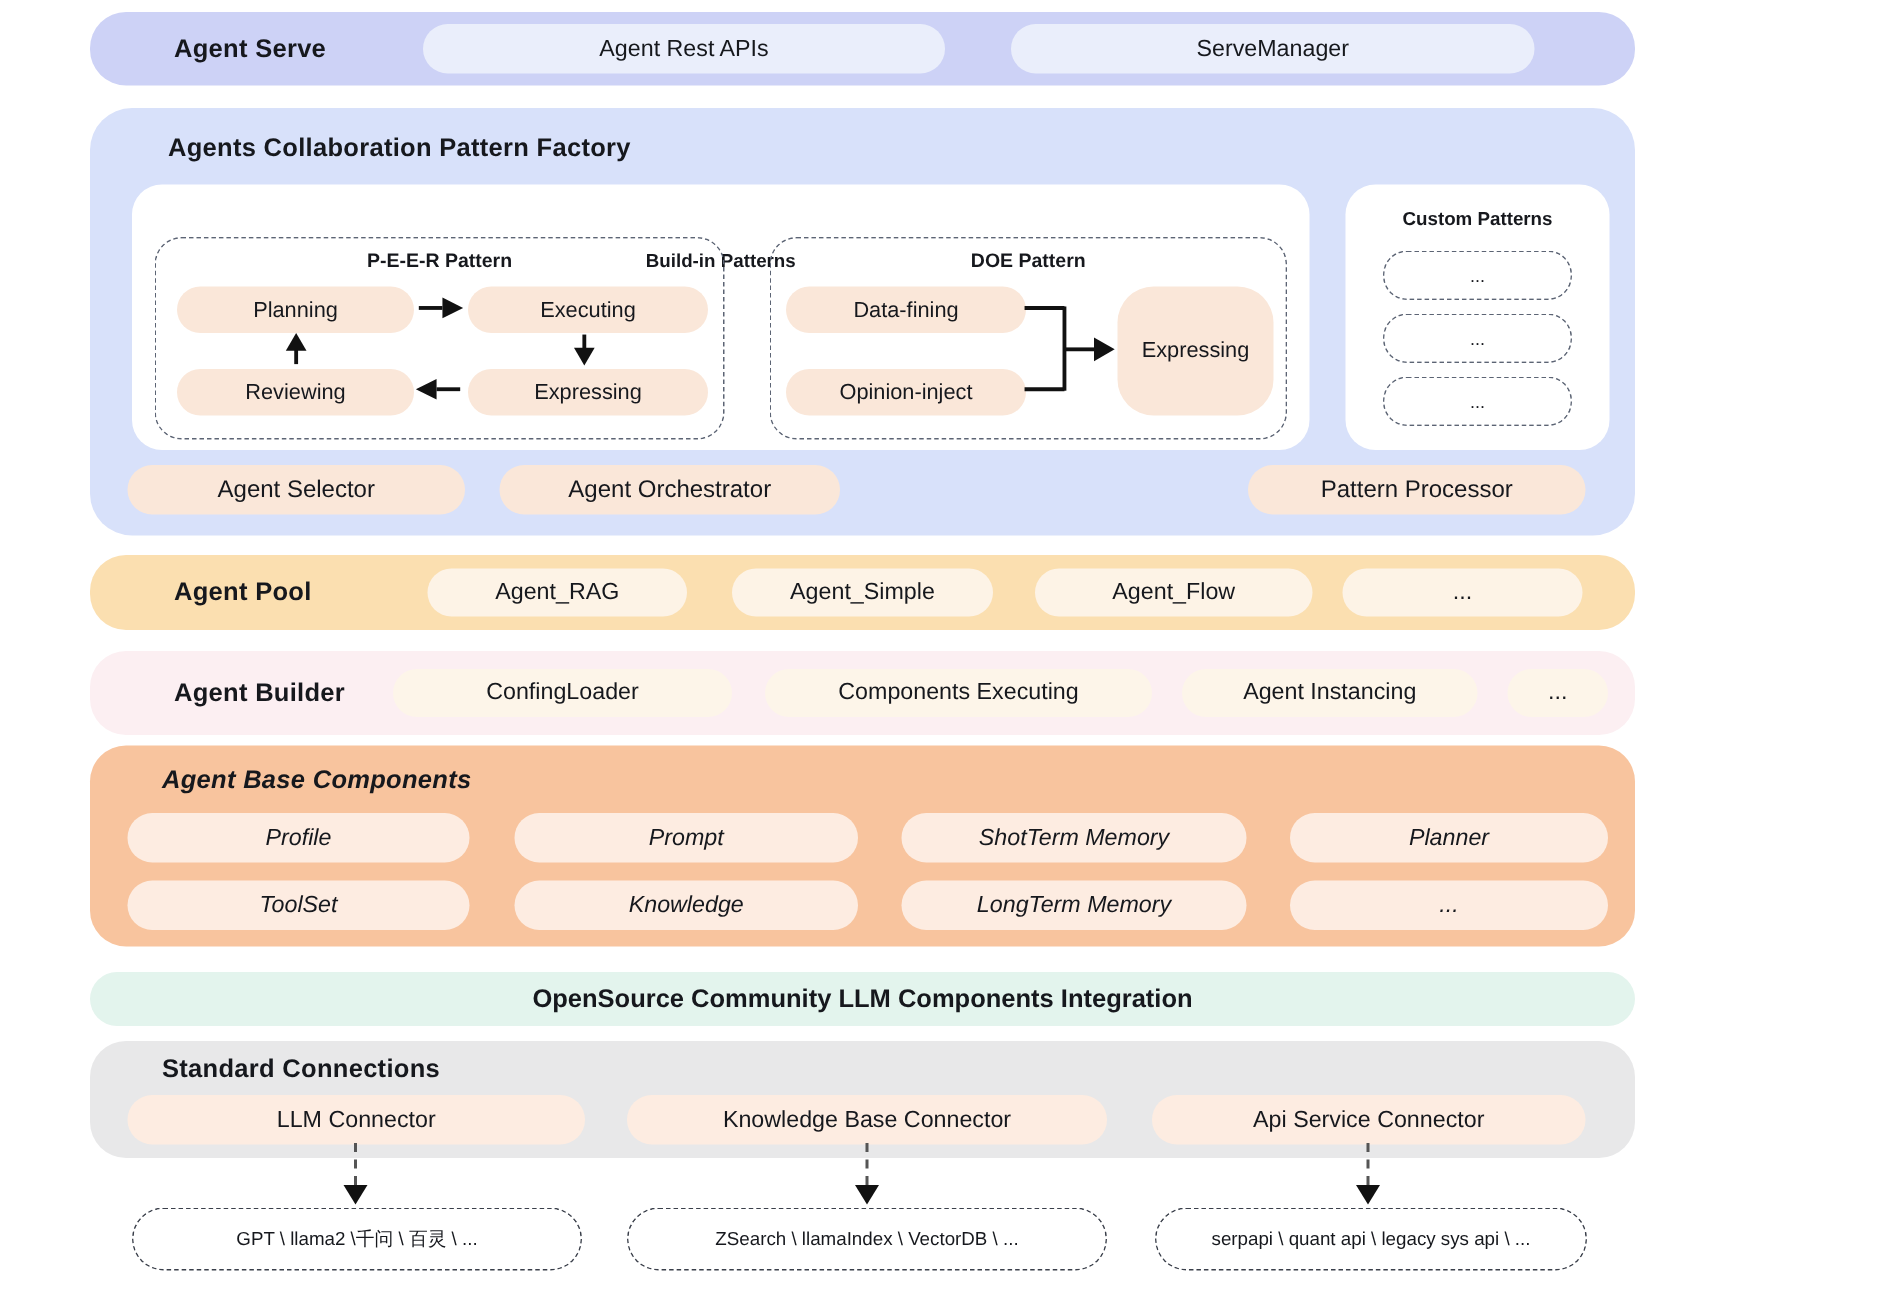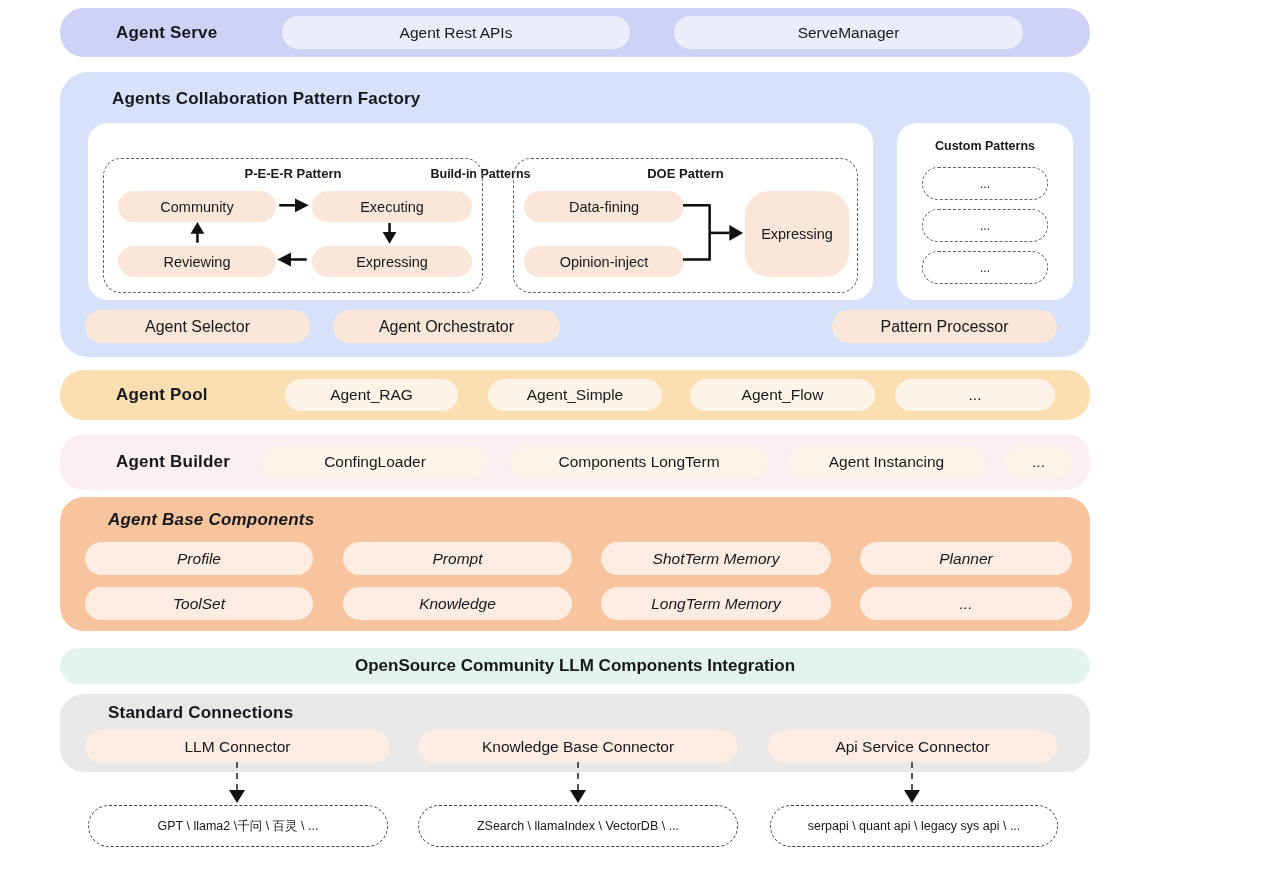--- a/index.html
+++ b/index.html
@@ -122,21 +122,21 @@
   </div>
 
   <div class="band band-factory">
     <div class="sect-title" style="left:52px;top:17px;">Agents Collaboration Pattern Factory</div>
 
     <div class="white-box buildin-box">
       <div class="box-title" style="top:10px;margin-top:34px;">Build-in Patterns</div>
 
       <div class="pattern-box peer-box">
         <div class="pattern-title">P-E-E-R Pattern</div>
-        <div class="ppill" style="left:14px;top:32px;width:158px;">Community</div>
+        <div class="ppill" style="left:14px;top:32px;width:158px;">Planning</div>
         <div class="ppill" style="left:208px;top:32px;width:160px;">Executing</div>
         <div class="ppill" style="left:14px;top:87px;width:158px;">Reviewing</div>
         <div class="ppill" style="left:208px;top:87px;width:160px;">Expressing</div>
         <svg class="arrow-layer" viewBox="0 0 380 135">
 
           <line x1="176" y1="47" x2="192" y2="47" stroke="#111" stroke-width="2.6"></line>
           <polygon points="192,40 206,47 192,54" fill="#111"></polygon>
 
           <line x1="288" y1="65" x2="288" y2="75" stroke="#111" stroke-width="2.6"></line>
           <polygon points="281,74 295,74 288,86" fill="#111"></polygon>
@@ -180,21 +180,21 @@
     <div class="band-label">Agent Pool</div>
     <div class="pill" style="left:225px;width:173px;">Agent_RAG</div>
     <div class="pill" style="left:428px;width:174px;">Agent_Simple</div>
     <div class="pill" style="left:630px;width:185px;">Agent_Flow</div>
     <div class="pill" style="left:835px;width:160px;">...</div>
   </div>
 
   <div class="band band-builder">
     <div class="band-label">Agent Builder</div>
     <div class="pill" style="left:202px;width:226px;">ConfingLoader</div>
-    <div class="pill" style="left:450px;width:258px;">Components LongTerm</div>
+    <div class="pill" style="left:450px;width:258px;">Components Executing</div>
     <div class="pill" style="left:728px;width:197px;text-align:center;">Agent Instancing</div>
     <div class="pill" style="left:945px;width:67px;">...</div>
   </div>
 
   <div class="band band-base">
     <div class="sect-title" style="left:48px;top:13px;">Agent Base Components</div>
     <div class="pill" style="left:25px;top:45px;width:228px;">Profile</div>
     <div class="pill" style="left:283px;top:45px;width:229px;">Prompt</div>
     <div class="pill" style="left:541px;top:45px;width:230px;">ShotTerm Memory</div>
     <div class="pill" style="left:800px;top:45px;width:212px;">Planner</div>

